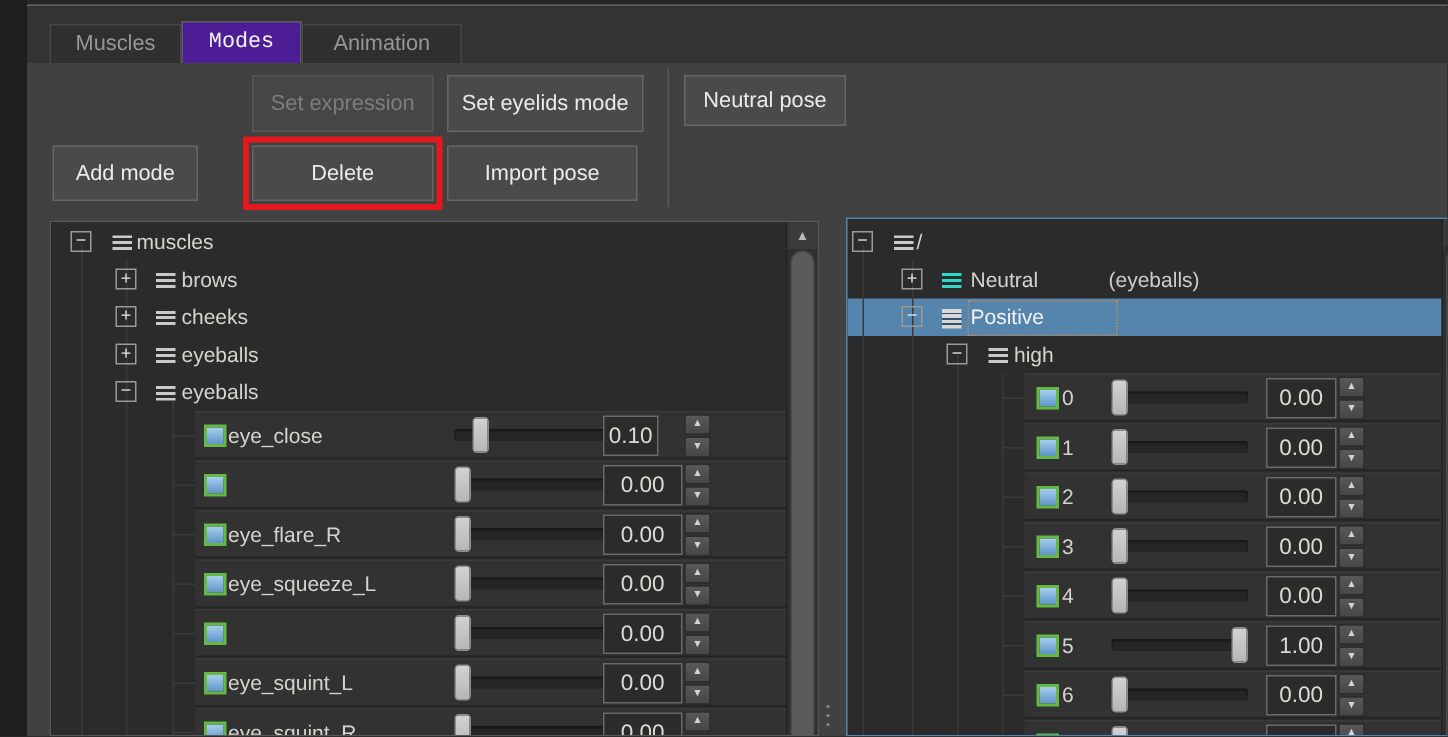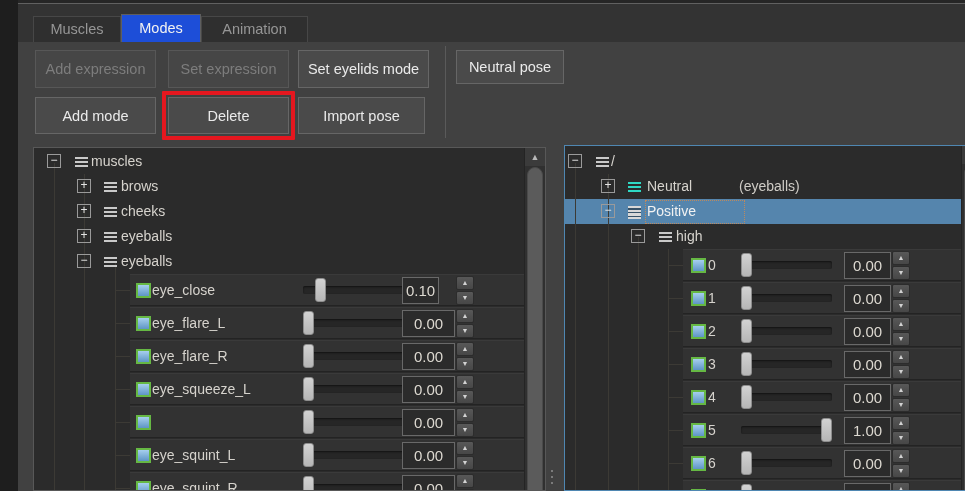--- a/index.html
+++ b/index.html
@@ -5,21 +5,21 @@
   html,body{margin:0;padding:0;background:#1e1e1e;}
   .window{position:relative;width:965px;height:491px;background:#414141;overflow:hidden;
     font-family:"Liberation Sans","DejaVu Sans",sans-serif;color:#e6e6e6;margin-left:18px;-webkit-font-smoothing:antialiased;}
   
   .top-strip{position:absolute;left:0;top:0;width:965px;height:3px;background:#262626;}
   .top-line{position:absolute;left:0;top:3px;width:965px;height:1px;background:#616161;}
   
   .tabbar{position:absolute;left:0;top:4px;width:965px;height:38px;background:#333333;}
   .tab{position:absolute;bottom:0;box-sizing:border-box;text-align:center;font-size:14.5px;color:#969696;
     background:#2f2f2f;border:1px solid #474747;border-bottom:none;line-height:25px;cursor:default;}
-  .tab.active{background:#1d4ed8;color:#f2f2f2;border-color:#5e5e5e;line-height:27px;}
+  .tab.active{background:#4c1d95;color:#f2f2f2;border-color:#5e5e5e;line-height:27px;font-family:Liberation Mono, monospace;}
   
   .tbtn{position:absolute;box-sizing:border-box;background:#4a4a4a;border:1px solid #666666;
     color:#eaeaea;font-size:14.5px;text-align:center;display:flex;align-items:center;justify-content:center;}
   .tbtn.disabled{color:#7d7d7d;border-color:#575757;background:#464646;}
   .vsep{position:absolute;width:1px;background:#5a5a5a;}
   .red-box{position:absolute;box-sizing:border-box;border:4px solid #e5171f;border-radius:1px;}
   
   .panel{position:absolute;box-sizing:border-box;background:#2b2b2b;overflow:hidden;}
   .left-panel{border:1px solid #585858;}
   .right-panel{border:1px solid #4f87b2;}
@@ -69,25 +69,24 @@
 <div class="window">
   <div class="top-strip"></div>
   <div class="top-line"></div>
 
   <div class="tabbar">
     <div class="tab" style="left:15px;width:88px;height:26px">Muscles</div>
     <div class="tab active" style="left:103px;width:80px;height:28px">Modes</div>
     <div class="tab" style="left:183px;width:107px;height:26px">Animation</div>
   </div>
 
-  <button class="tbtn disabled" style="left:17px;top:50px;width:121px;height:38px">Add expression</button>
   <button class="tbtn disabled" style="left:150px;top:50px;width:121px;height:38px">Set expression</button>
   <button class="tbtn" style="left:280px;top:50px;width:131px;height:38px">Set eyelids mode</button>
   <button class="tbtn" style="left:438px;top:50px;width:108px;height:34px">Neutral pose</button>
-  <button class="tbtn" style="left:17px;top:97px;width:121px;height:37px">Add mode</button>
+  <button class="tbtn" style="left:17px;top:97px;width:97px;height:37px">Add mode</button>
   <button class="tbtn" style="left:150px;top:97px;width:121px;height:37px">Delete</button>
   <button class="tbtn" style="left:280px;top:97px;width:127px;height:37px">Import pose</button>
   <div class="vsep" style="left:427px;top:46px;height:92px"></div>
   <div class="red-box" style="left:144px;top:91px;width:133px;height:49px"></div>
 
   <div class="panel left-panel" style="left:15px;top:147px;width:513px;height:344px">
 
     <div class="guide" style="left:20px;top:15px;width:1px;height:329px"></div>
     <div class="guide" style="left:50px;top:26px;width:1px;height:318px"></div>
     <div class="guide" style="left:81px;top:114px;width:1px;height:230px"></div>
@@ -130,21 +129,20 @@
       <div class="valbox" style="left:368px;width:37px">0.10</div>
       <div class="spin" style="left:422px">
         <div class="sb up">▲</div>
         <div class="sb dn">▼</div>
       </div>
     </div>
     <div class="srow" style="top:159px">
       <div class="rowbg" style="left:96px"></div>
       <div class="guide" style="left:81px;top:16px;width:15px;height:1px"></div>
       <span class="cbx" style="left:102px"></span>
-      <span class="mlabel" style="left:118px">eye_flare_L</span>
       <div class="slider" style="left:269px;width:135px">
         <div class="track"></div>
         <div class="handle" style="left: calc(0% + 0px);"></div>
       </div>
       <div class="valbox" style="left:368px;width:53px">0.00</div>
       <div class="spin" style="left:422px">
         <div class="sb up">▲</div>
         <div class="sb dn">▼</div>
       </div>
     </div>

